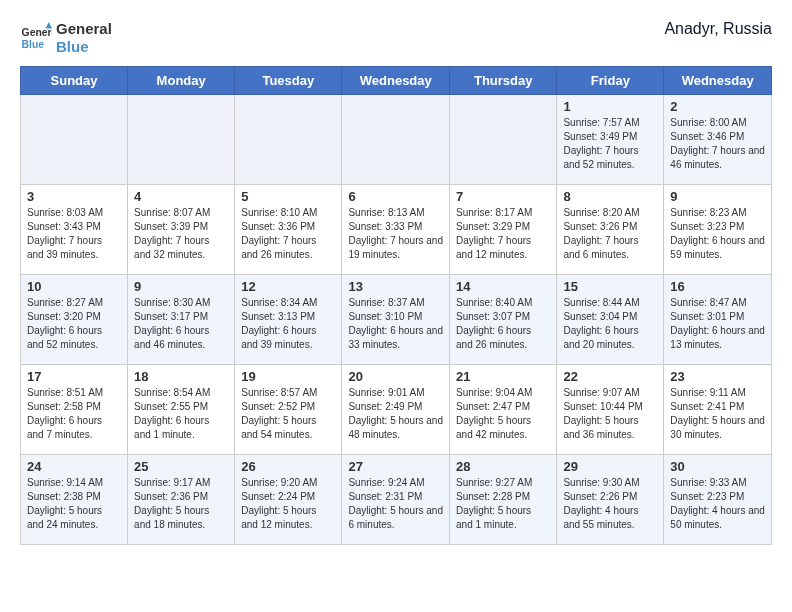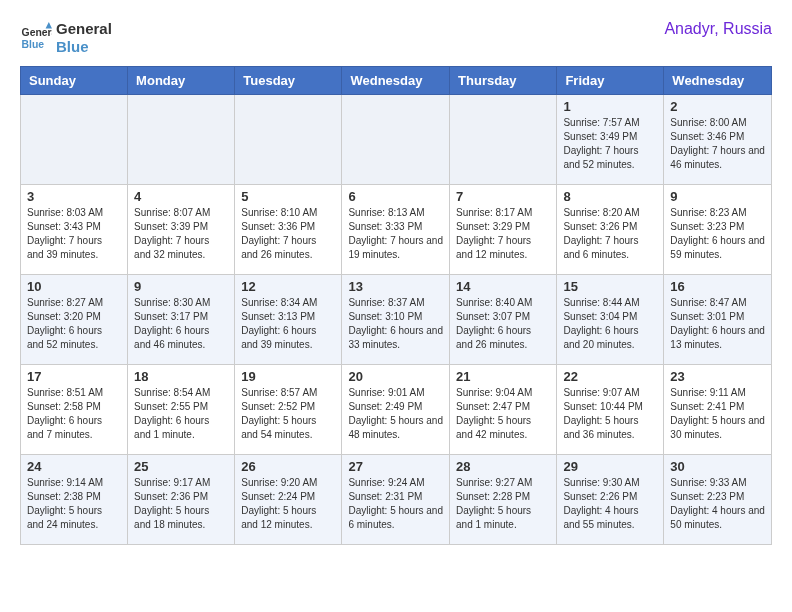--- a/index.html
+++ b/index.html
@@ -28,35 +28,35 @@
     .title-block {
       text-align: right;
     }
     .month-title {
       font-size: 32px;
       font-weight: normal;
       color: #333;
     }
     .location {
       font-size: 16px;
-      color: #6d28d9;
+      color: #0f172a;
       text-align: center;
     }
     .calendar {
       width: 100%;
       border-collapse: collapse;
       border: 1px solid #ccc;
     }
     .calendar th {
       background: #4472C4;
       color: white;
       font-size: 13px;
       font-weight: bold;
       padding: 6px 8px;
-      text-align: left;
+      text-align: center;
       border: 1px solid #3a60a8;
     }
     .calendar td {
       vertical-align: top;
       padding: 4px 6px;
       font-size: 10.5px;
       color: #333;
       border: 1px solid #ccc;
       width: 108px;
       height: 90px;

